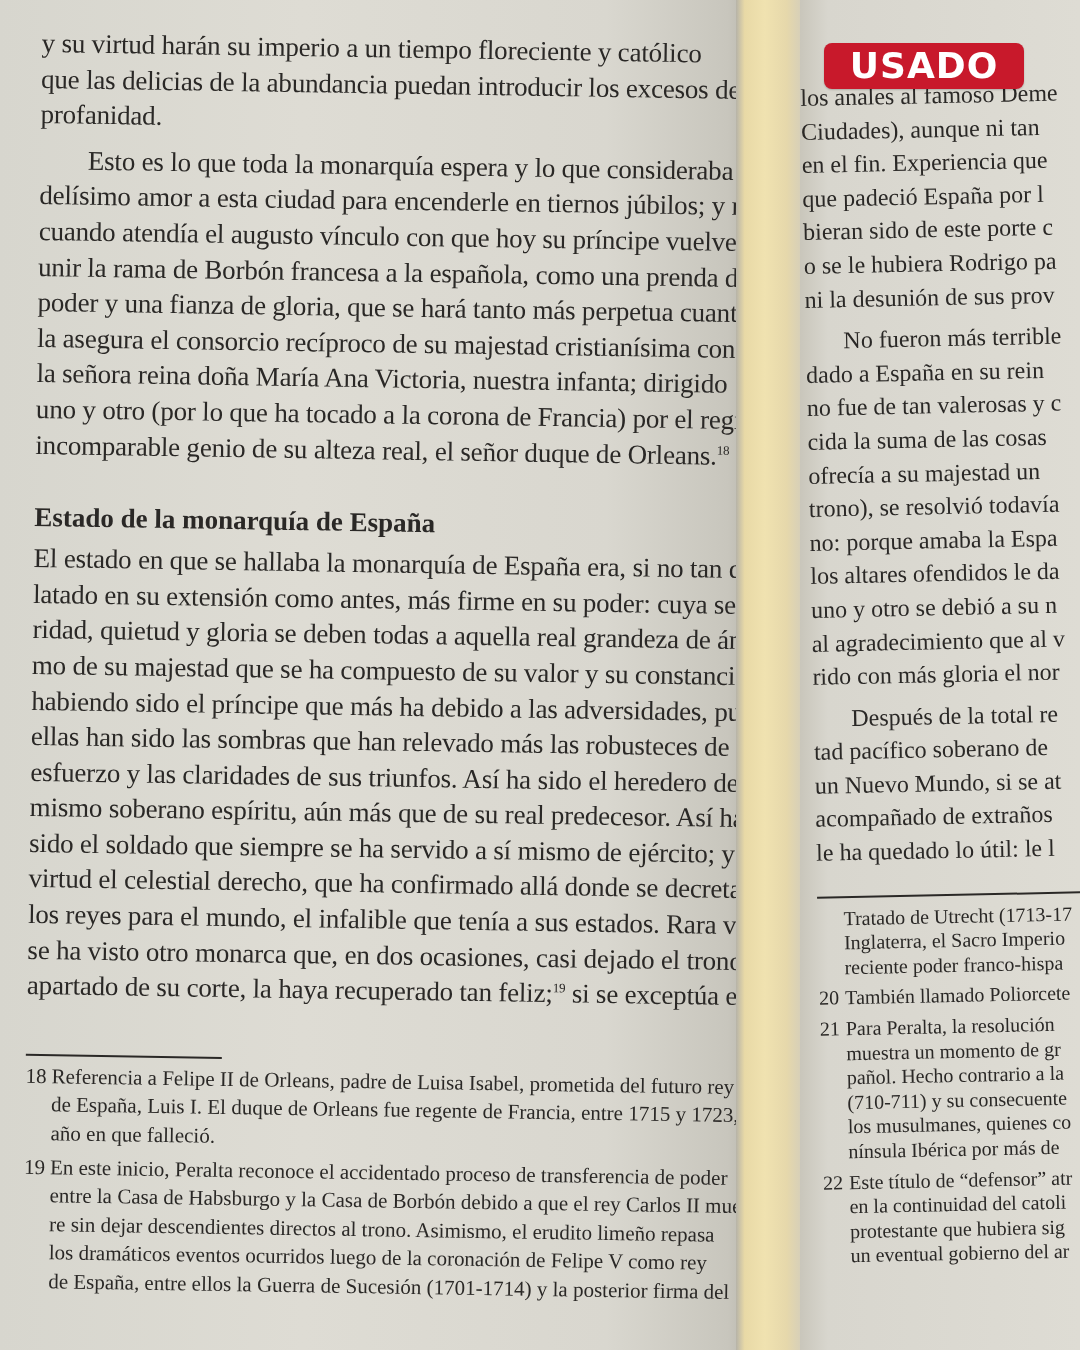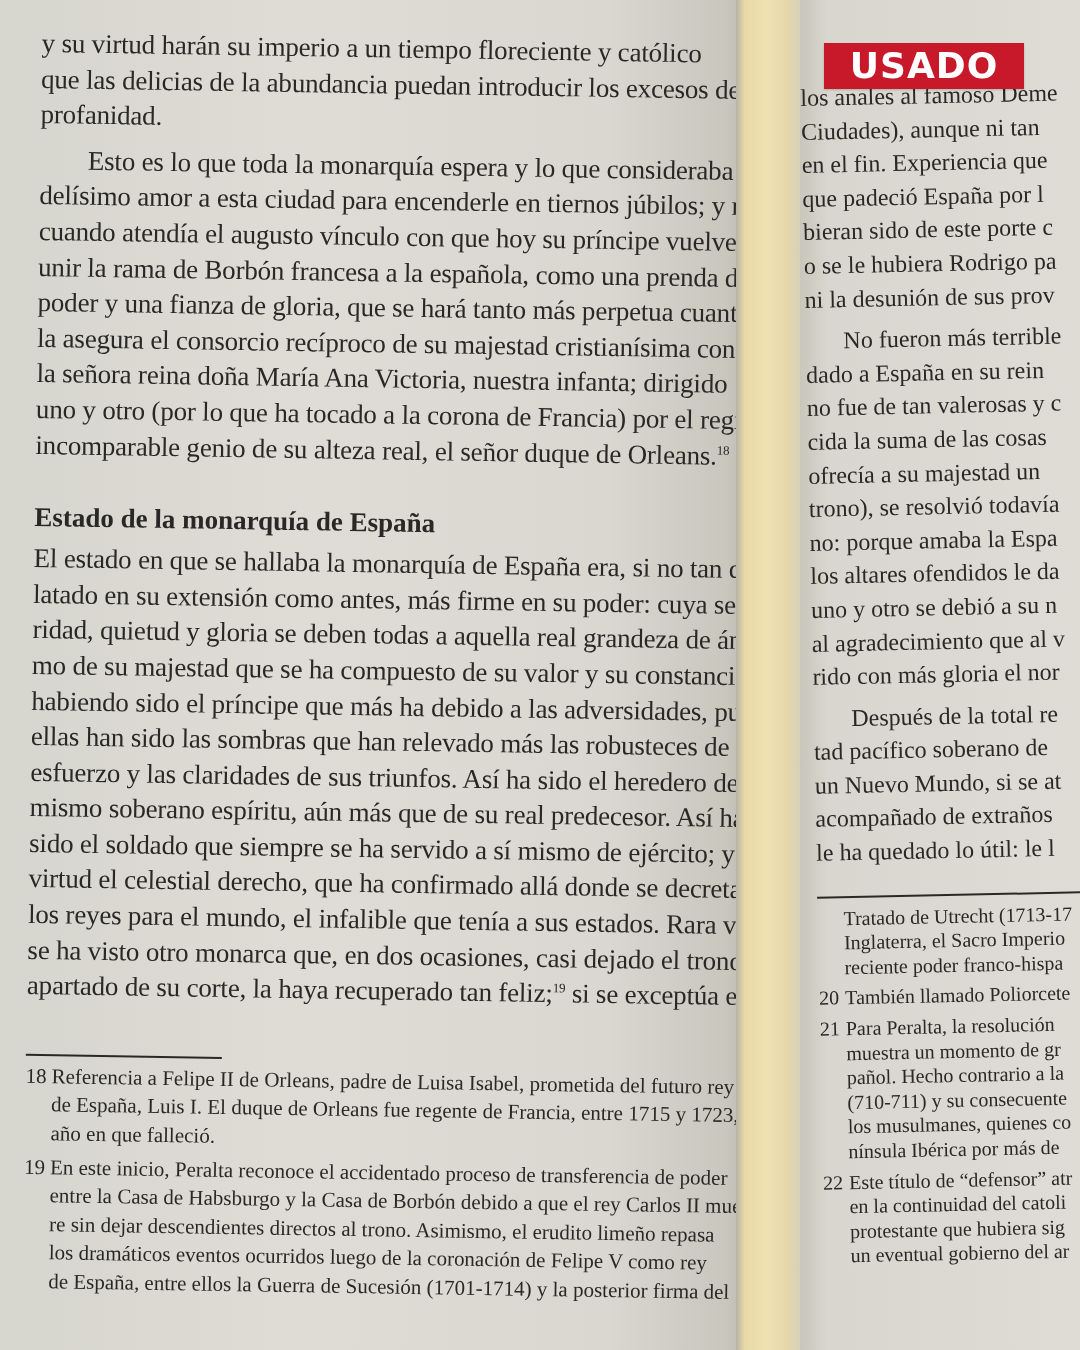--- a/index.html
+++ b/index.html
@@ -113,21 +113,21 @@
     .r-fn-num { display: inline-block; width: 26px; }
     .r-fn-cont { padding-left: 26px; }
     .r-fn-block { margin-bottom: 6px; }
     .badge {
       position: absolute;
       left: 824px;
       top: 43px;
       width: 200px;
       height: 46px;
       background: #c8192b;
-      border-radius: 0;
+      border-radius: 8px;
       color: #ffffff;
       font-family: "DejaVu Sans", "Liberation Sans", sans-serif;
       font-weight: bold;
       font-size: 36px;
       line-height: 46px;
       text-align: center;
       letter-spacing: 1px;
       box-shadow: 0 1px 2px rgba(0,0,0,0.2);
     }
     sup { font-size: 13px; line-height: 0; }

